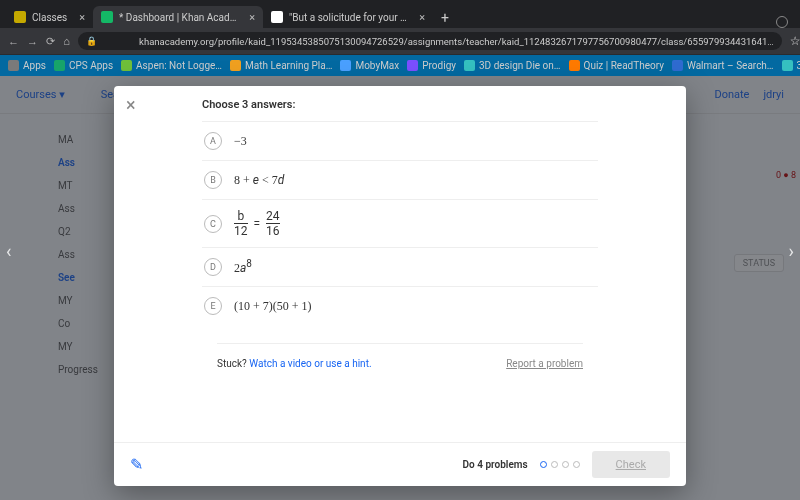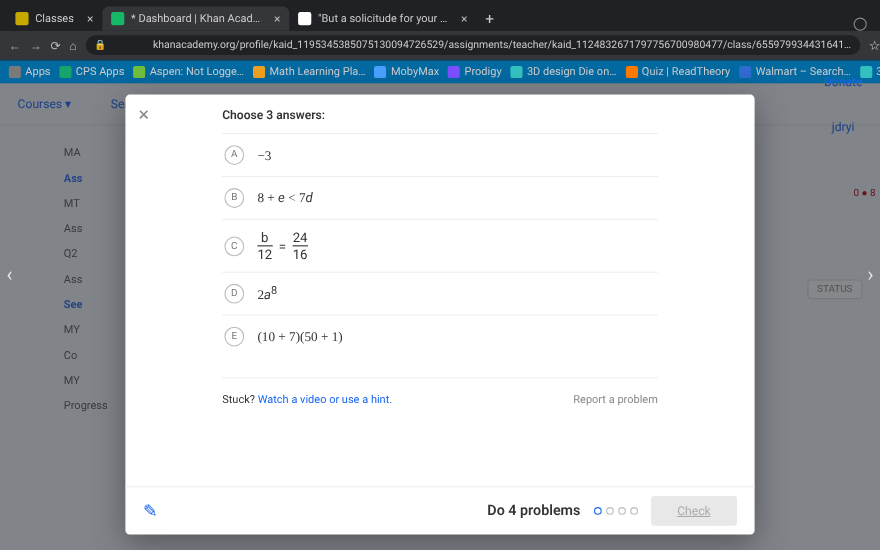--- a/index.html
+++ b/index.html
@@ -25,21 +25,21 @@
 
   .bookbar { height:22px; background:#0369a1; border-top:1px solid #2a2b2e; display:flex; align-items:center; gap:8px; padding:0 8px; color:#ccc; font-size:10px; overflow:hidden;}
   .bookbar .bk{display:flex;align-items:center;gap:4px; white-space:nowrap;}
   .bookbar .bf{width:11px;height:11px;border-radius:2px;flex:0 0 11px;}
 
   
   .page { position:absolute; top:76px; left:0; right:0; bottom:0; background:#f7f8fa; }
   .ka-header{height:38px;display:flex;align-items:center;justify-content:space-between;padding:0 16px;border-bottom:1px solid #e5e5e5;font-size:11px;color:#1865f2;}
   .ka-header .left{display:flex;gap:36px;align-items:center;}
   .ka-header .logo{color:#1a7f37;font-weight:600;}
-  .ka-header .right{display:flex;gap:28px;align-items:center;color:#1865f2;flex-direction:column;}
+  .ka-header .right{display:flex;gap:14px;align-items:center;color:#1865f2;}
   .dim { position:absolute; inset:0; background:rgba(33,36,44,.55); }
   .side{position:absolute; left:58px; top:52px; width:60px; font-size:10px; color:#555;}
   .side div{padding:6px 0;}
   .side .sel{color:#1865f2;font-weight:600;}
 
   
   .car{position:absolute;top:50%;transform:translateY(-50%);color:#fff;font-size:18px;opacity:.8;}
   .car.l{left:6px;} .car.r{right:6px;}
 
   
@@ -49,28 +49,28 @@
   .mbody{flex:1;overflow:auto;padding:0 88px 8px 88px;font-size:11px;color:#333;}
   .mq{font-weight:600;margin-top:6px;}
   .msub{font-weight:600;margin:12px 0 10px;}
   .opt{display:flex;align-items:center;gap:12px;border-top:1px solid #eee;padding:10px 2px;min-height:34px;}
   .opt:last-of-type{border-bottom:1px solid #eee;}
   .bullet{width:18px;height:18px;border:1px solid #bbb;border-radius:50%;display:flex;align-items:center;justify-content:center;font-size:9px;color:#777;flex:0 0 18px;}
   .math{font-family:"Cambria Math","Times New Roman",serif;font-size:12px;}
   .frac{display:inline-flex;align-items:center;gap:6px;}
   .fcol{display:inline-flex;flex-direction:column;align-items:center;line-height:1;}
   .fcol .bar{border-top:1px solid #333;width:100%;margin:1px 0;}
-  .helprow{display:flex;justify-content:space-between;font-size:10px;margin:18px 0 6px;border-top:1px solid #eee;padding-top:14px;}
+  .helprow{display:flex;justify-content:space-between;font-size:10px;margin:18px 15px 6px;border-top:1px solid #eee;padding-top:14px;}
   .helprow .a{color:#1865f2;}
-  .helprow .r{color:#888;}
+  .helprow .r{color:#888;text-decoration:underline;}
 
   .footer{height:44px;border-top:1px solid #eee;display:flex;align-items:center;padding:0 16px;gap:12px;}
   .footer .wiz{color:#1865f2;font-size:16px;}
   .footer .sp{flex:1;}
-  .footer .lbl{font-size:13px;font-weight:600;color:#333;}
+  .footer .lbl{font-size:10px;font-weight:600;color:#333;}
   .dots{display:flex;gap:4px;}
   .dot{width:7px;height:7px;border-radius:50%;border:1px solid #bbb;}
   .dot.cur{border-color:#1865f2;}
   .check{background:#e8e8e8;color:#aaa;border:none;border-radius:3px;padding:7px 24px;font-size:11px;text-decoration:underline;}
   .badge{position:absolute;right:4px;top:94px;font-size:9px;color:#b00;}
   .stbox{position:absolute;right:16px;top:42%;;background:#fff;border:1px solid #ddd;font-size:9px;color:#888;padding:3px 8px;border-radius:3px;}
 </style>
 </head>
 <body>
 

